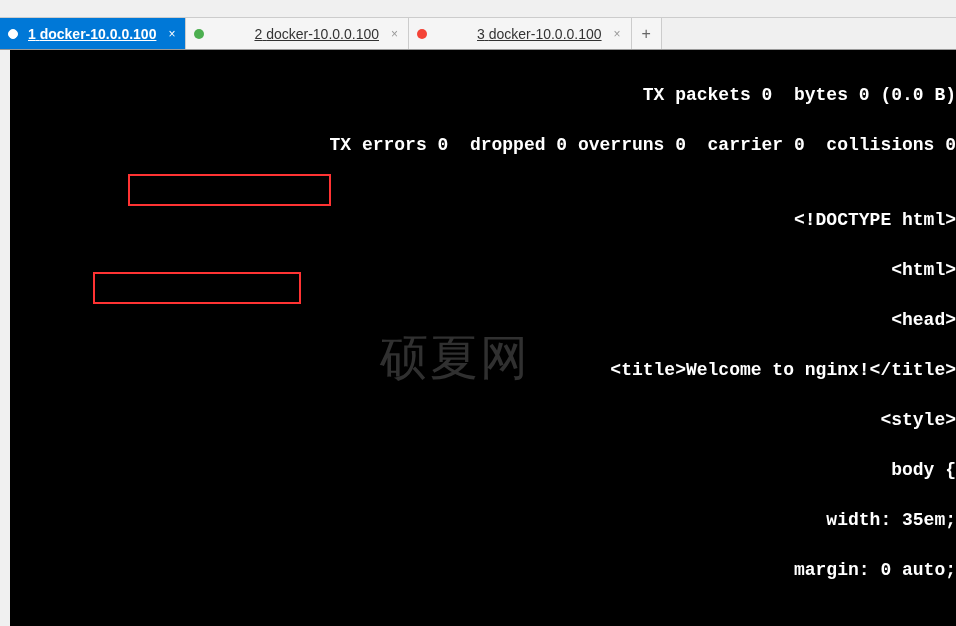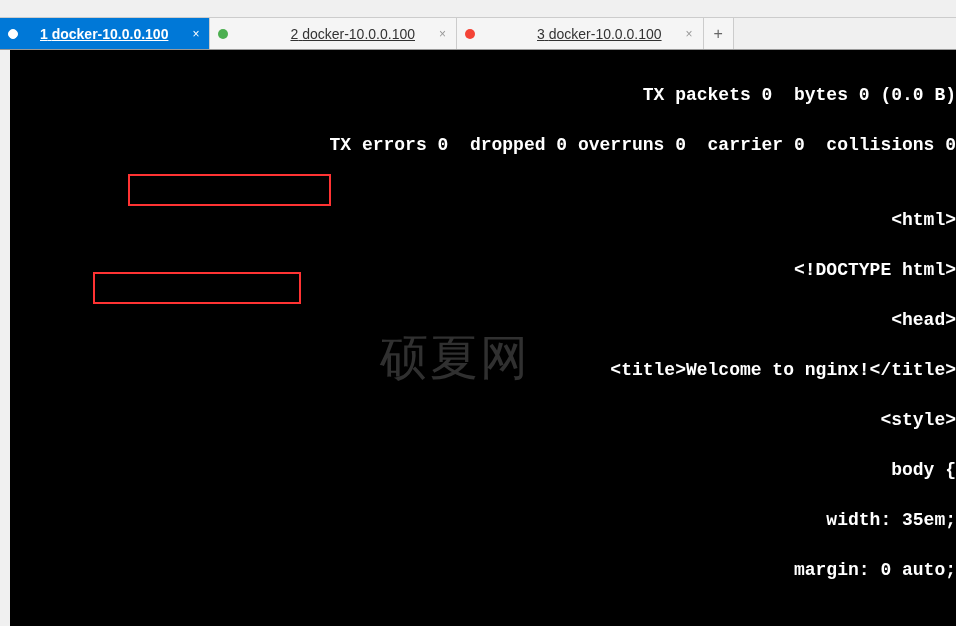--- a/index.html
+++ b/index.html
@@ -29,21 +29,21 @@
     }
     .tab {
       display: flex;
       align-items: center;
       padding: 0 8px;
       border-right: 1px solid #ccc;
       background: #f5f5f5;
       min-width: 180px;
       cursor: pointer;
       font-size: 14px;
-      gap: 22px;
+      gap: 10px;
     }
     .tab.active {
       background: #0078d7;
       color: #fff;
     }
     .tab-dot {
       width: 10px;
       height: 10px;
       border-radius: 50%;
       flex-shrink: 0;
@@ -179,22 +179,22 @@
   </div>
   <div class="new-tab">+</div>
 </div>
 
 <div class="left-edge"></div>
 
 <div class="terminal">
 <div class="terminal-line">        TX packets 0  bytes 0 (0.0 B)</div>
 <div class="terminal-line">        TX errors 0  dropped 0 overruns 0  carrier 0  collisions 0</div>
 <div class="terminal-line"></div>
+<div class="terminal-line">&lt;!DOCTYPE html&gt;</div>
 <div class="terminal-line">&lt;html&gt;</div>
-<div class="terminal-line">&lt;!DOCTYPE html&gt;</div>
 <div class="terminal-line">&lt;head&gt;</div>
 <div class="terminal-line">&lt;title&gt;Welcome to nginx!&lt;/title&gt;</div>
 <div class="terminal-line">&lt;style&gt;</div>
 <div class="terminal-line">    body {</div>
 <div class="terminal-line">        width: 35em;</div>
 <div class="terminal-line">        margin: 0 auto;</div>
 
 
 
 

